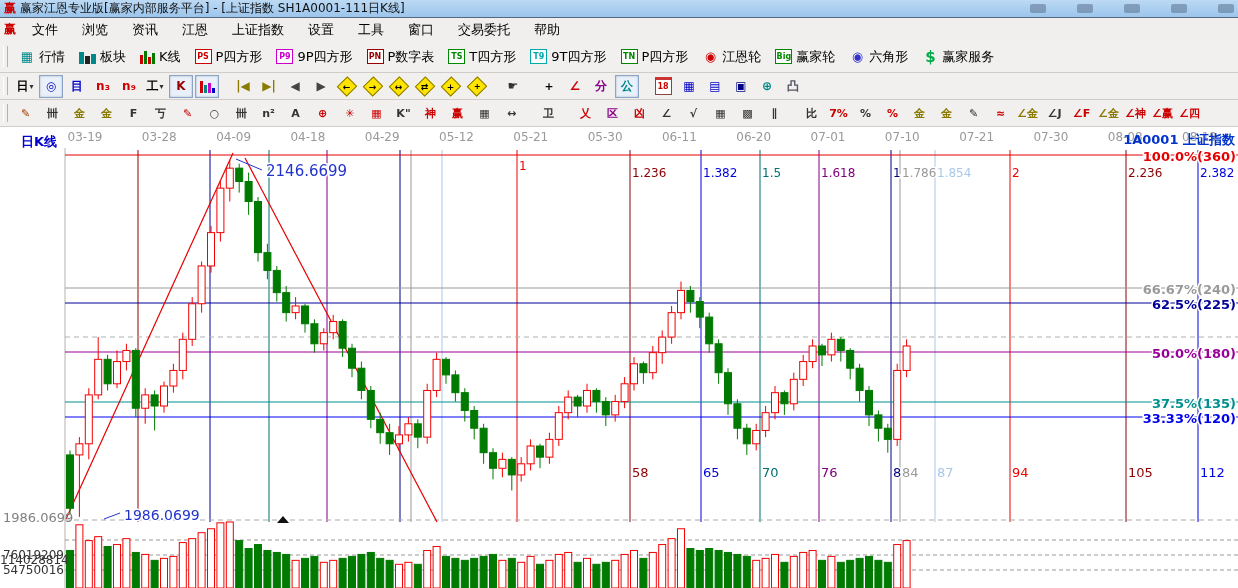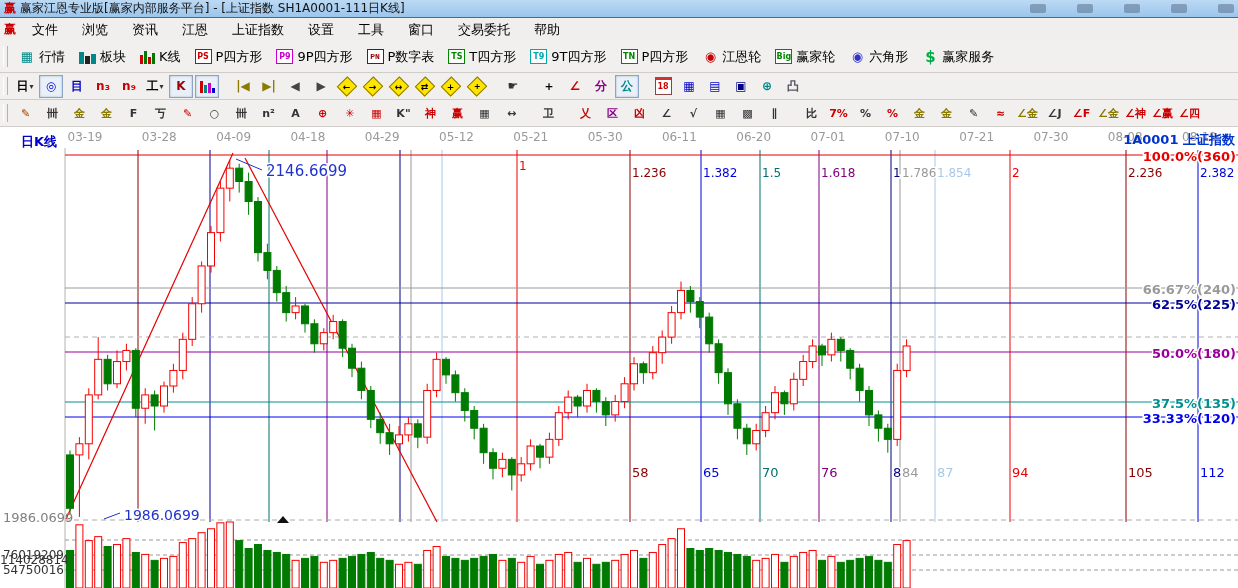--- a/index.html
+++ b/index.html
@@ -111,21 +111,21 @@
         </span>
         <span class="tb1item">
           <span class="badge" style="color: rgb(204, 0, 0); border-color: rgb(204, 0, 0);">PS</span>
           <span>P四方形</span>
         </span>
         <span class="tb1item">
           <span class="badge" style="color: rgb(204, 0, 204); border-color: rgb(204, 0, 204);">P9</span>
           <span>9P四方形</span>
         </span>
         <span class="tb1item">
-          <span class="badge" style="color: rgb(153, 0, 0); border-color: rgb(153, 0, 0); font-family: Liberation Mono, monospace;">PN</span>
+          <span class="badge" style="color: rgb(153, 0, 0); border-color: rgb(153, 0, 0);">PN</span>
           <span>P数字表</span>
         </span>
         <span class="tb1item">
           <span class="badge" style="color: rgb(0, 136, 0); border-color: rgb(0, 136, 0);">TS</span>
           <span>T四方形</span>
         </span>
         <span class="tb1item">
           <span class="badge" style="color: rgb(0, 170, 170); border-color: rgb(0, 170, 170);">T9</span>
           <span>9T四方形</span>
         </span>

